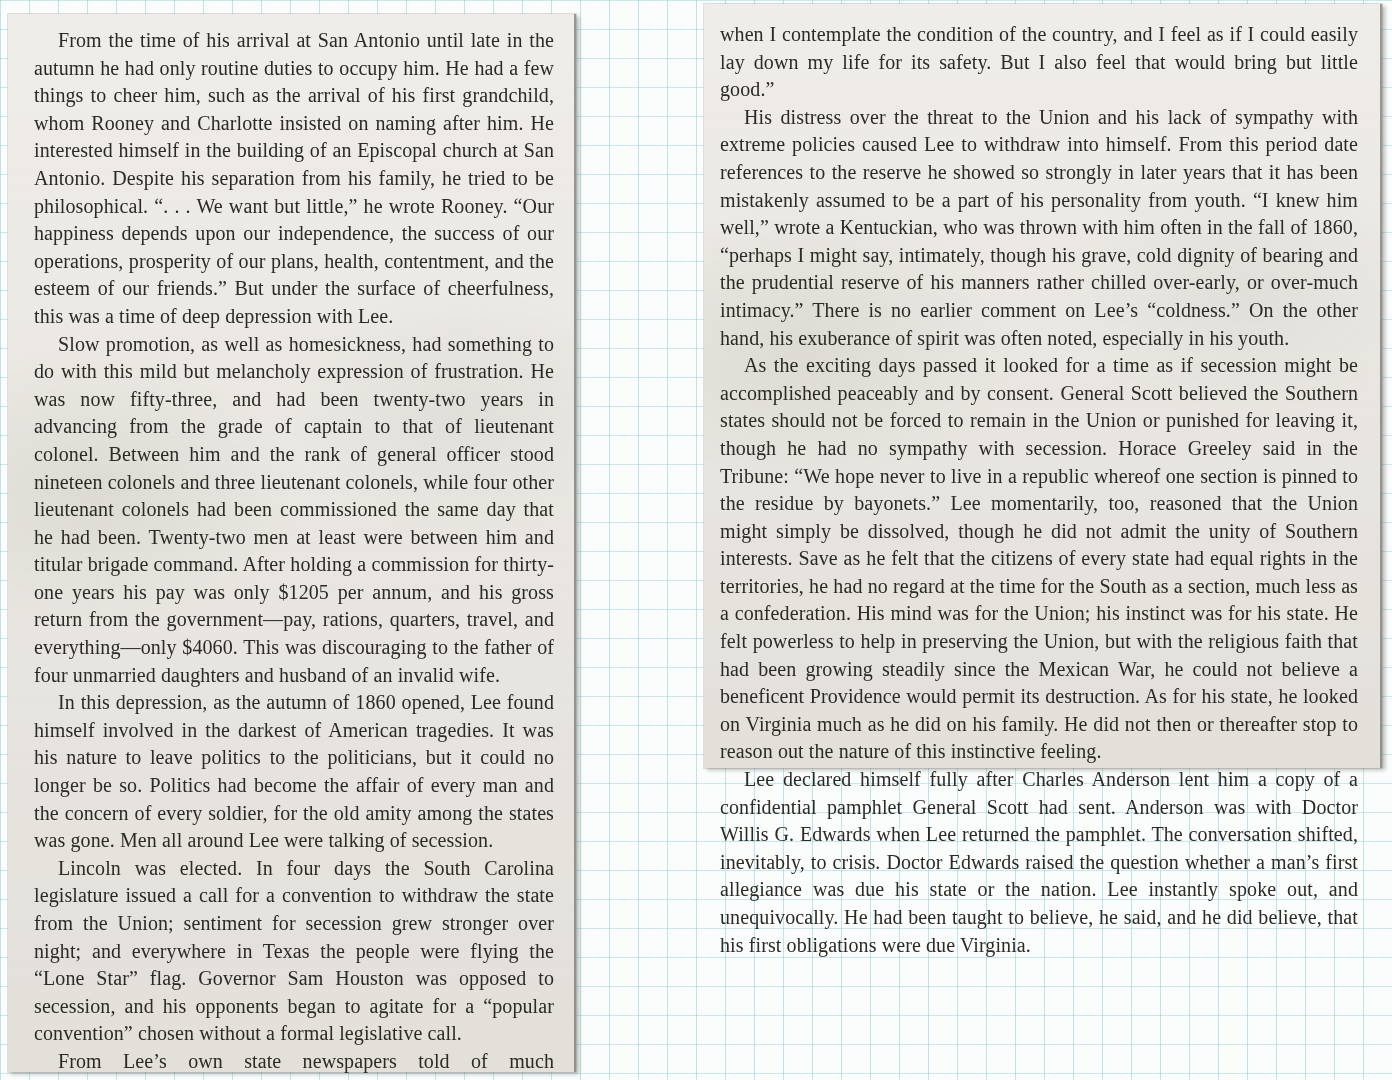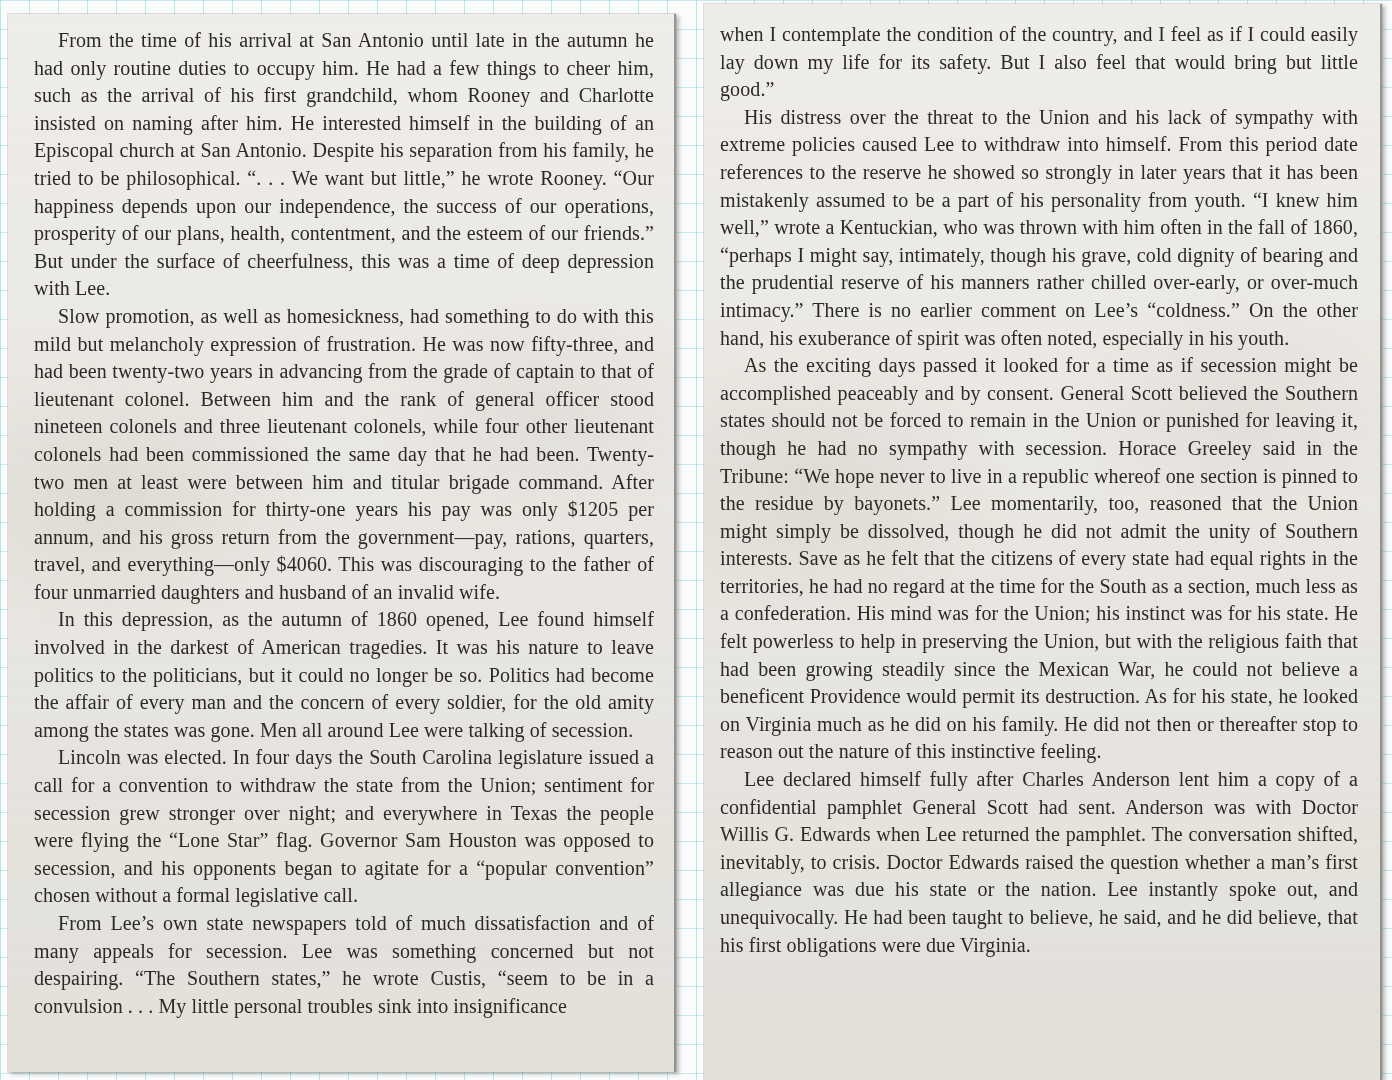--- a/index.html
+++ b/index.html
@@ -24,26 +24,26 @@
       radial-gradient(ellipse 300px 200px at 15% 45%, rgba(210,208,200,0.55), transparent 70%),
       radial-gradient(ellipse 260px 180px at 80% 38%, rgba(214,212,206,0.45), transparent 70%),
       linear-gradient(180deg, rgba(255,255,255,0.25), rgba(0,0,0,0.03));
     box-shadow: 3px 2px 4px rgba(100,105,102,0.45), 0 0 0 1px rgba(150,150,145,0.25);
     border-right: 2px solid rgba(80,80,74,0.55);
     box-sizing: border-box;
     color: #2c2a25;
   }
   .clipping.left {
     left: 8px; top: 14px;
-    width: 668px; height: 1058px;
+    width: 568px; height: 1058px;
     padding: 13px 20px 5px 26px;
   }
   .clipping.right {
     left: 704px; top: 4px;
-    width: 678px; height: 1076px;
+    width: 678px; height: 764px;
     padding: 17px 22px 0 16px;
   }
   .para {
     margin: 0;
     font-size: 20px;
     line-height: 27.6px;
     text-align: justify;
     text-indent: 1.2em;
     letter-spacing: 0.1px;
   }

